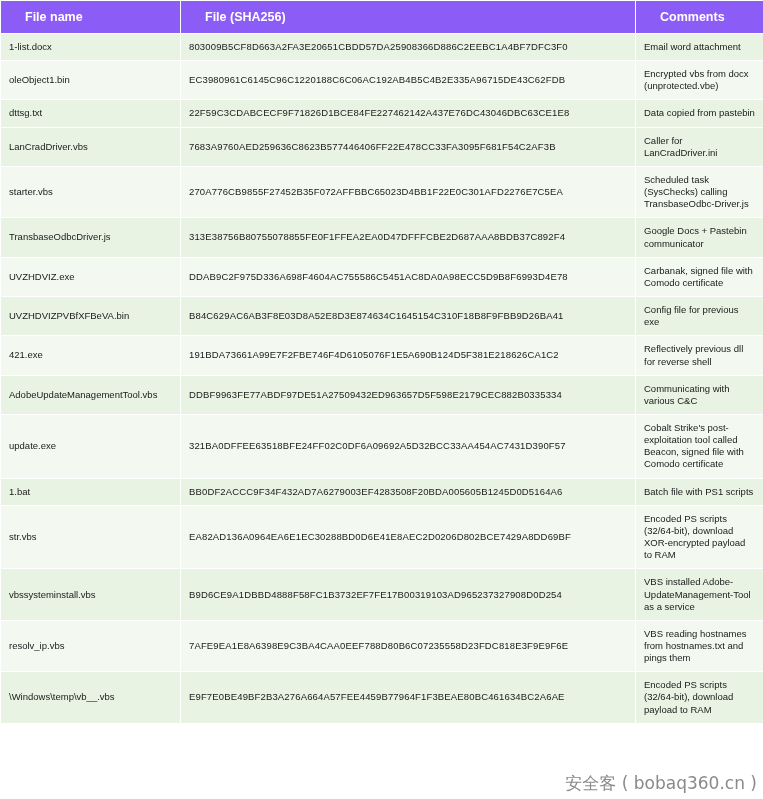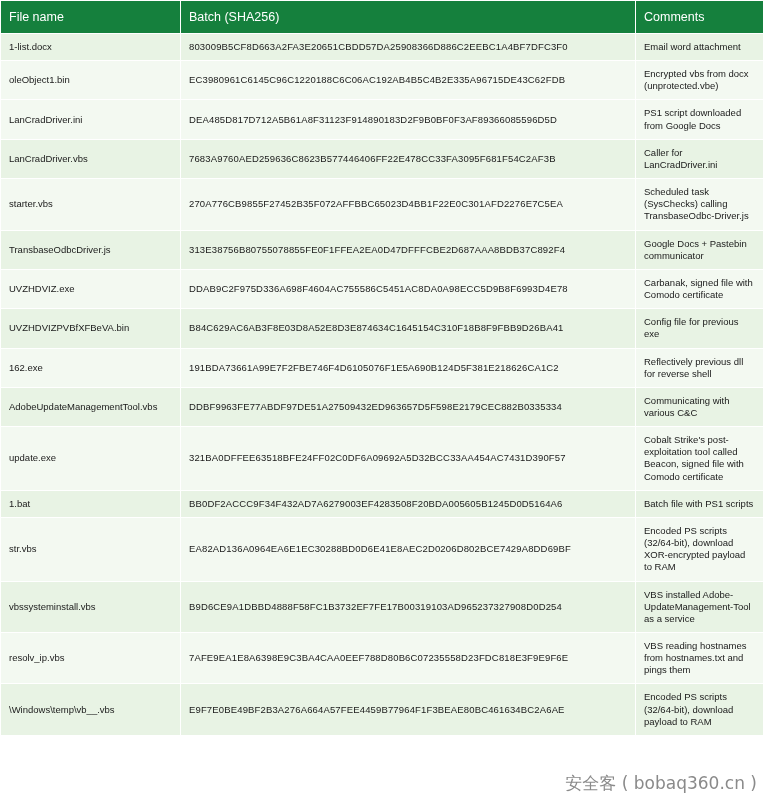--- a/index.html
+++ b/index.html
@@ -13,26 +13,26 @@
     font-family: "Liberation Sans", sans-serif;
     overflow: hidden;
     position: relative;
   }
   table.ioc-table {
     border-collapse: collapse;
     width: 763px;
     table-layout: fixed;
   }
   table.ioc-table th {
-    background: #15803d;
+    background: #8b5cf6;
     color: #ffffff;
     font-size: 12.5px;
-    font-weight: normal;
+    font-weight: bold;
     text-align: left;
-    padding: 9px 8px;
+    padding: 9px 24px;
     border: 1px solid #ffffff;
     vertical-align: middle;
   }
   table.ioc-table td {
     font-size: 9.5px;
     color: #1a1a1a;
     padding: 7px 8px;
     border: 1px solid #ffffff;
     vertical-align: middle;
     line-height: 1.28;
@@ -65,39 +65,39 @@
 
 <table class="ioc-table">
   <colgroup>
     <col class="col-file">
     <col class="col-hash">
     <col class="col-comments">
   </colgroup>
   <thead>
     <tr>
       <th>File name</th>
-      <th>Batch (SHA256)</th>
+      <th>File (SHA256)</th>
       <th>Comments</th>
     </tr>
   </thead>
   <tbody>
     <tr class="row-a">
       <td>1-list.docx</td>
       <td class="cell-hash">803009B5CF8D663A2FA3E20651CBDD57DA25908366D886C2EEBC1A4BF7DFC3F0</td>
       <td>Email word attachment</td>
     </tr>
     <tr class="row-b">
       <td>oleObject1.bin</td>
       <td class="cell-hash">EC3980961C6145C96C1220188C6C06AC192AB4B5C4B2E335A96715DE43C62FDB</td>
       <td>Encrypted vbs from docx (unprotected.vbe)</td>
     </tr>
-    <tr class="row-b">
-      <td>LanCradDriver.ini</td>
-      <td class="cell-hash">DEA485D817D712A5B61A8F31123F914890183D2F9B0BF0F3AF89366085596D5D</td>
-      <td>PS1 script downloaded from Google Docs</td>
+    <tr class="row-a">
+      <td>dttsg.txt</td>
+      <td class="cell-hash">22F59C3CDABCECF9F71826D1BCE84FE227462142A437E76DC43046DBC63CE1E8</td>
+      <td>Data copied from pastebin</td>
     </tr>
     <tr class="row-a">
       <td>LanCradDriver.vbs</td>
       <td class="cell-hash">7683A9760AED259636C8623B577446406FF22E478CC33FA3095F681F54C2AF3B</td>
       <td>Caller for LanCradDriver.ini</td>
     </tr>
     <tr class="row-b">
       <td>starter.vbs</td>
       <td class="cell-hash">270A776CB9855F27452B35F072AFFBBC65023D4BB1F22E0C301AFD2276E7C5EA</td>
       <td>Scheduled task (SysChecks) calling TransbaseOdbc-Driver.js</td>
@@ -111,21 +111,21 @@
       <td>UVZHDVIZ.exe</td>
       <td class="cell-hash">DDAB9C2F975D336A698F4604AC755586C5451AC8DA0A98ECC5D9B8F6993D4E78</td>
       <td>Carbanak, signed file with Comodo certificate</td>
     </tr>
     <tr class="row-a">
       <td>UVZHDVIZPVBfXFBeVA.bin</td>
       <td class="cell-hash">B84C629AC6AB3F8E03D8A52E8D3E874634C1645154C310F18B8F9FBB9D26BA41</td>
       <td>Config file for previous exe</td>
     </tr>
     <tr class="row-b">
-      <td>162.exe</td>
+      <td>421.exe</td>
       <td class="cell-hash">191BDA73661A99E7F2FBE746F4D6105076F1E5A690B124D5F381E218626CA1C2</td>
       <td>Reflectively previous dll for reverse shell</td>
     </tr>
     <tr class="row-a">
       <td>AdobeUpdateManagementTool.vbs</td>
       <td class="cell-hash">DDBF9963FE77ABDF97DE51A27509432ED963657D5F598E2179CEC882B0335334</td>
       <td>Communicating with various C&amp;C</td>
     </tr>
     <tr class="row-b">
       <td>update.exe</td>

